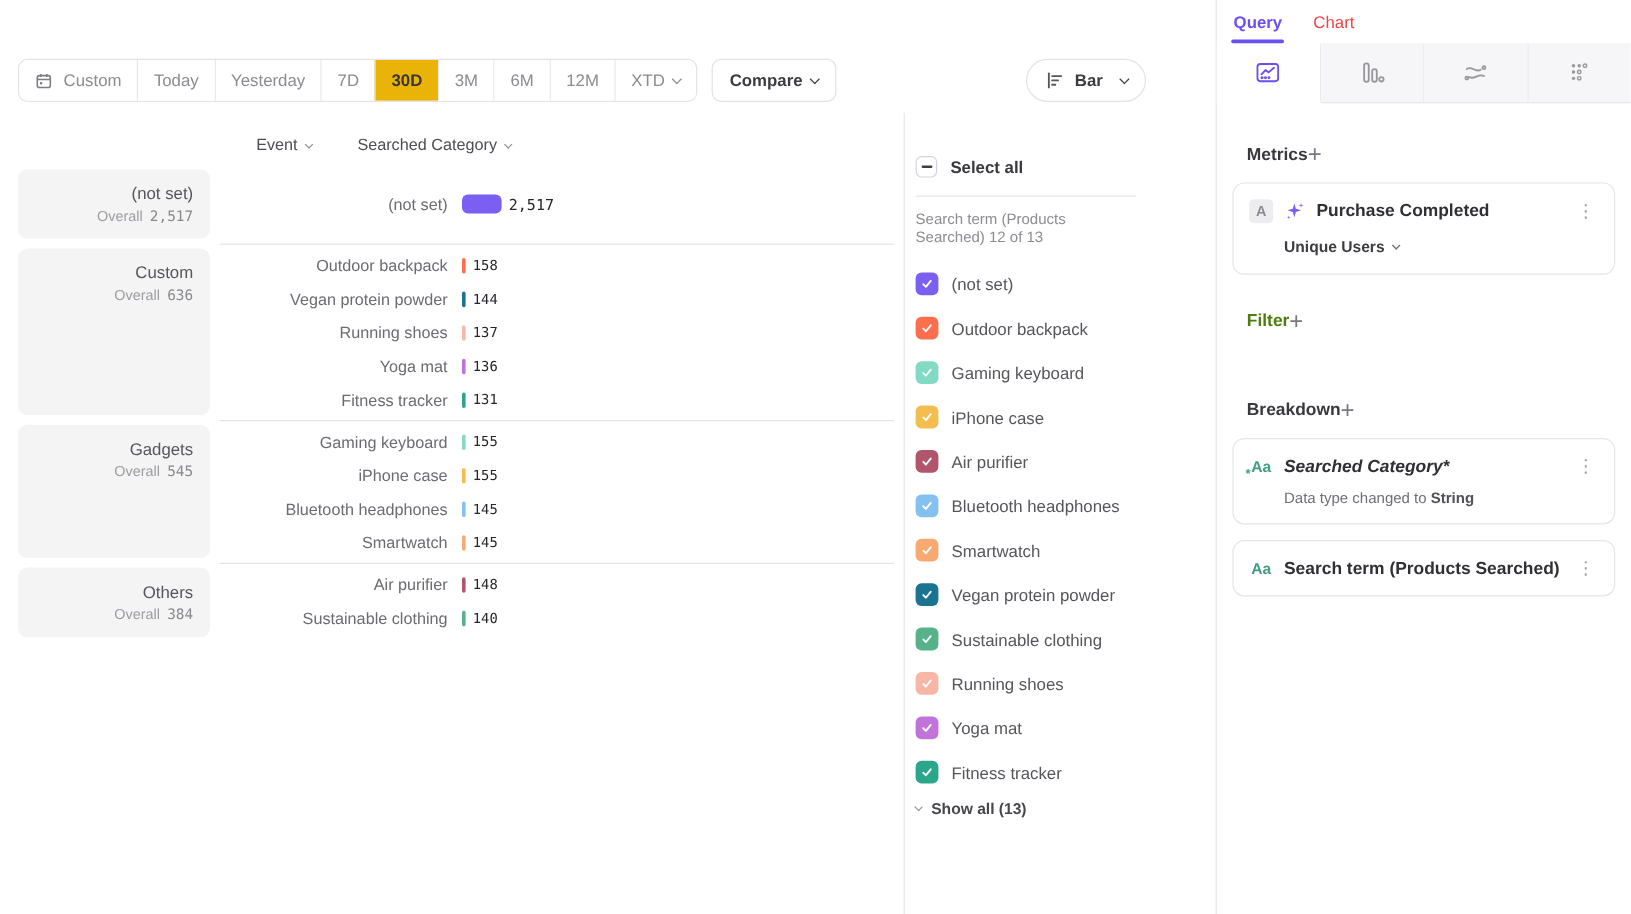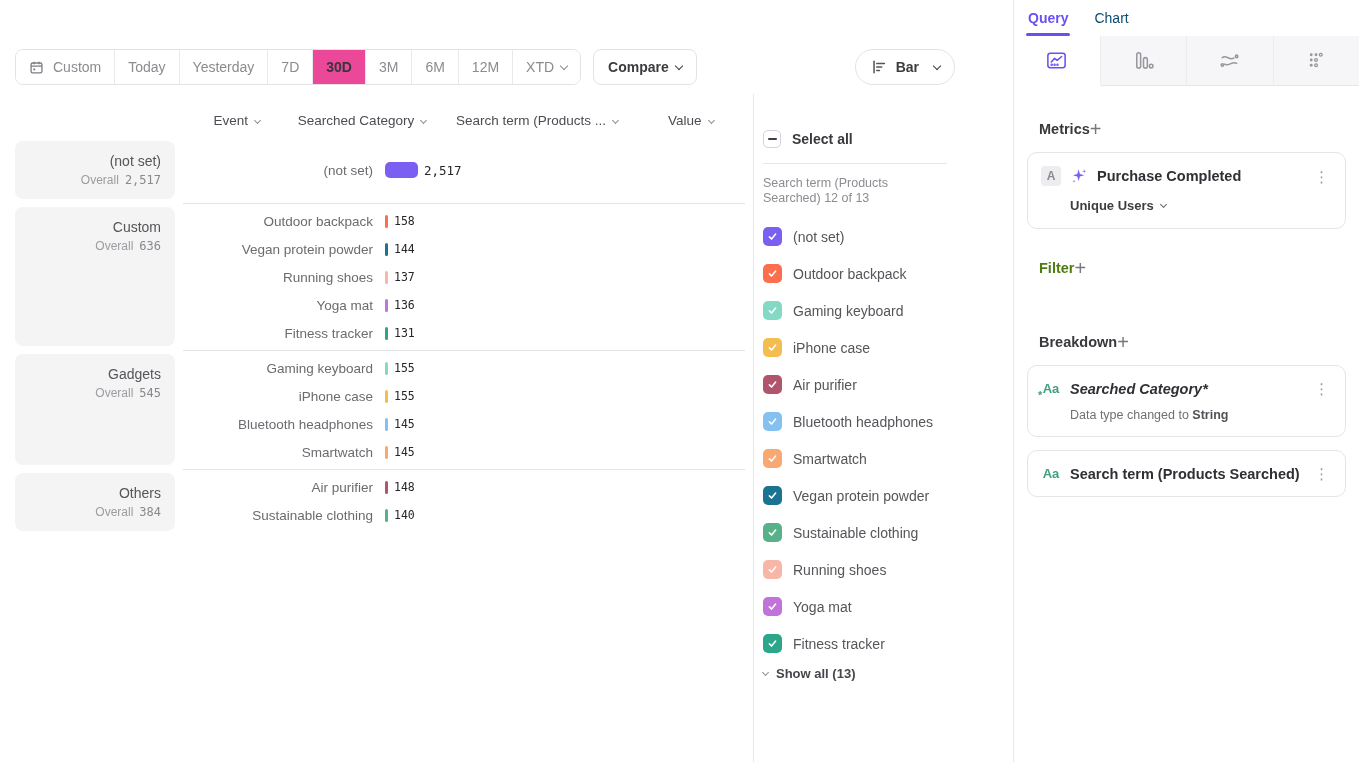--- a/index.html
+++ b/index.html
@@ -16,21 +16,21 @@
   .plus { color:#77777d; font-size:20px; font-weight:400; line-height:1; cursor:pointer; }
 
   
   .main { width:1013px; display:flex; flex-direction:column; }
   .toolbar { display:flex; align-items:center; margin:49px 58px 0 15px; height:36px; }
   .range-group { display:flex; align-items:stretch; height:36px; border:1px solid #e3e3e6;
     border-radius:8px; overflow:hidden; background:#fff; }
   .range-btn { display:flex; align-items:center; padding:0 13px; font-size:14px; color:#8b8b90;
     cursor:pointer; background:#fff; border:none; border-left:1px solid #e9e9ec; white-space:nowrap; }
   .range-btn:first-child { border-left:none;justify-content:flex-end; }
-  .range-btn.active { background:#ec4899; color:#37373b; font-weight:700; }
+  .range-btn.active { background:#eab308; color:#37373b; font-weight:700; }
   .range-btn .cal { margin-right:9px; display:inline-flex; }
   .compare-btn { margin-left:12px; height:36px; display:flex; align-items:center; padding:0 14px;
     border:1px solid #e3e3e6; border-radius:8px; background:#fff; font-size:14px; font-weight:700;
     color:#3c3c40; cursor:pointer; }
   .charttype-btn { margin-left:auto; height:36px; display:flex; align-items:center; gap:8px;
     padding:0 14px; border:1px solid #e3e3e6; border-radius:18px; background:#fff; font-size:14px;
     font-weight:700; color:#3c3c40; cursor:pointer; }
 
   .content-row { flex:1; display:flex; margin-top:9px; min-height:0; }
 
@@ -90,21 +90,21 @@
   .cb.pattern { background-image:radial-gradient(rgba(255,255,255,.5) 1px, transparent 1.2px);
     background-size:4px 4px; }
   .legend-item .lbl { font-size:14px; color:#55555a; white-space:nowrap; }
   .show-all { margin-top:4px; display:flex; align-items:center; gap:4px; font-size:13px;
     font-weight:700; color:#46464c; cursor:pointer; }
   .show-all .chev { margin:0 4px 2px 0; width:5px; height:5px; color:#8f8f95; }
 
   
   .query-panel { width:346px; border-left:1px solid #e7e7ea; display:flex; flex-direction:column; }
   .q-tabs { display:flex; gap:26px; padding:10px 0 0 14px; height:36px; }
-  .qtab { font-size:14px; color:#0c4a6e; font-weight:500; cursor:pointer; position:relative;
+  .qtab { font-size:14px; color:#ef4444; font-weight:500; cursor:pointer; position:relative;
     padding-bottom:9px; }
   .qtab.active { color:#6a4ff3; font-weight:700; }
   .qtab.active::after { content:""; position:absolute; left:-2px; right:-2px; bottom:0; height:3px;
     background:#6a4ff3; border-radius:2px; }
   .icon-strip { display:flex; height:50px; }
   .icon-tab { flex:1; display:flex; align-items:center; justify-content:center; cursor:pointer;
     background:#f6f6f8; border-bottom:1px solid #e7e7ea; border-right:1px solid #ececef; color:#97979d; }
   .icon-tab:last-child { border-right:none; }
   .icon-tab.active { background:#fff; border-bottom:1px solid #fff; color:#6a4ff3; }
   .q-section { display:flex; align-items:center; padding:0 22px 0 25px; }
@@ -186,24 +186,20 @@
       <span class="chev"></span>
     </button>
   </div>
 
   <div class="content-row">
 
     <div class="chart-area">
       <div class="head-row">
         <div class="h-event"><span class="hd"><span>Event</span><span class="chev"></span></span></div>
         <div class="h-cat"><span class="hd"><span>Searched Category</span><span class="chev"></span></span></div>
-        <div class="h-term">
-          <span class="hd"><span>Search term (Products ...</span><span class="chev"></span></span>
-          <span class="h-value hd"><span>Value</span><span class="chev"></span></span>
-        </div>
       </div>
 
       <div class="chart-body">
         <div class="groups" id="groups">
             <div class="group single">
     <div class="cat-cell">
       <div class="cell-name">(not set)</div>
       <div class="cell-overall">
         <span>Overall</span><span class="num mono">2,517</span>
       </div>

